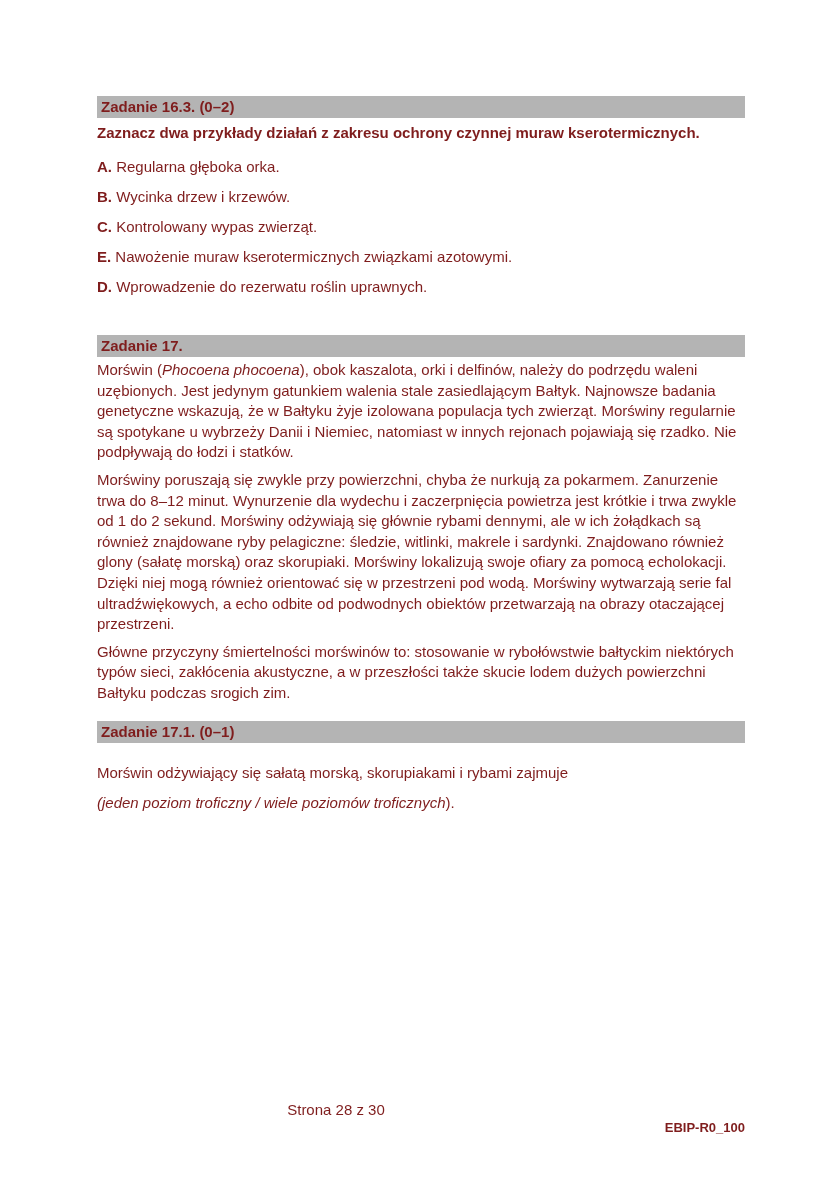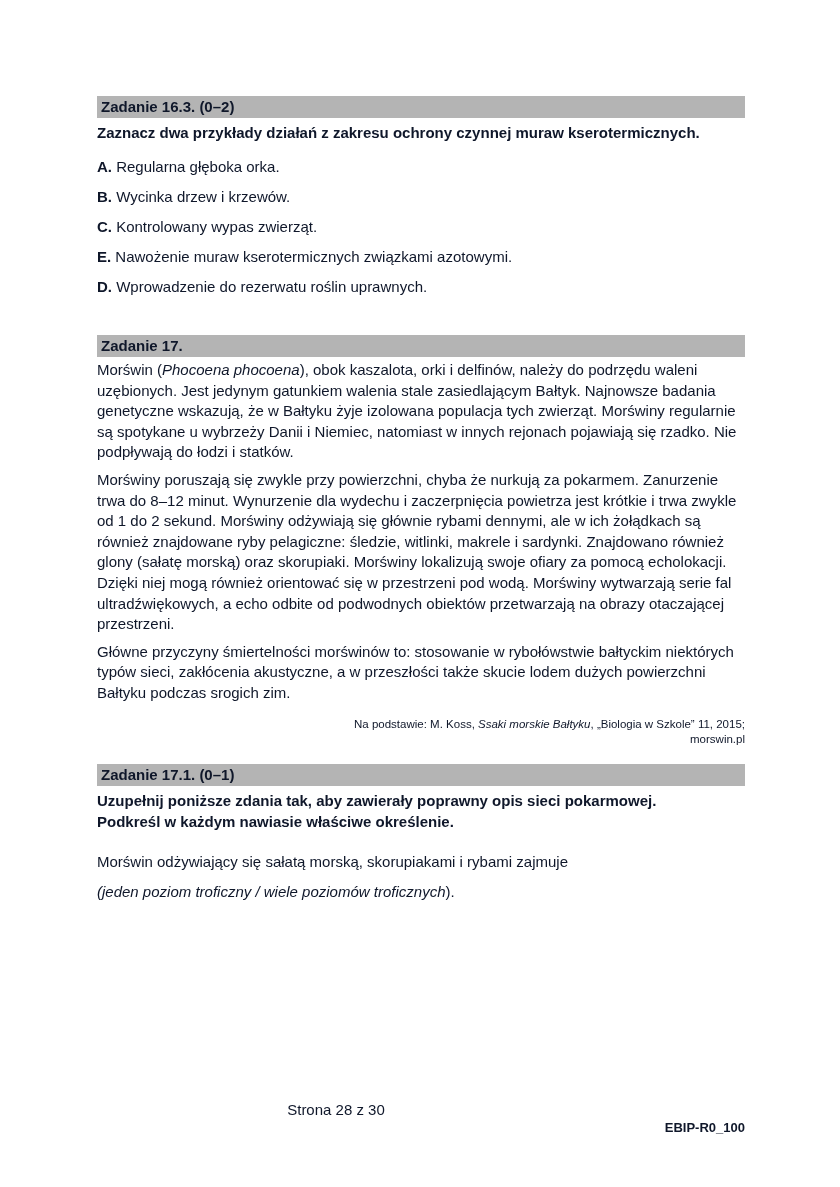--- a/index.html
+++ b/index.html
@@ -2,21 +2,21 @@
 <html><head>
 <meta charset="utf-8">
 <style>
   html, body { margin: 0; padding: 0; background: #ffffff; }
   .page {
     position: relative;
     width: 840px;
     height: 1187px;
     background: #ffffff;
     font-family: "Liberation Sans", "DejaVu Sans", sans-serif;
-    color: #0f172a;
+    color: #7f1d1d;
     overflow: hidden;
   }
   .content {
     position: absolute;
     left: 97px;
     top: 96px;
     width: 648px;
   }
   .task-header {
     background: #b4b4b4;
@@ -96,27 +96,22 @@
     </div>
 
     <div class="task-header gap-before-task17">Zadanie 17.</div>
 
     <p class="para first"><span>Morświn (</span><i>Phocoena phocoena</i><span>), obok kaszalota, orki i delfinów, należy do podrzędu waleni uzębionych. Jest jedynym gatunkiem walenia stale zasiedlającym Bałtyk. Najnowsze badania genetyczne wskazują, że w Bałtyku żyje izolowana populacja tych zwierząt. Morświny regularnie są spotykane u wybrzeży Danii i Niemiec, natomiast w innych rejonach pojawiają się rzadko. Nie podpływają do łodzi i statków.</span></p>
 
     <p class="para">Morświny poruszają się zwykle przy powierzchni, chyba że nurkują za pokarmem. Zanurzenie trwa do 8–12 minut. Wynurzenie dla wydechu i zaczerpnięcia powietrza jest krótkie i trwa zwykle od 1 do 2 sekund. Morświny odżywiają się głównie rybami dennymi, ale w ich żołądkach są również znajdowane ryby pelagiczne: śledzie, witlinki, makrele i sardynki. Znajdowano również glony (sałatę morską) oraz skorupiaki. Morświny lokalizują swoje ofiary za pomocą echolokacji. Dzięki niej mogą również orientować się w przestrzeni pod wodą. Morświny wytwarzają serie fal ultradźwiękowych, a echo odbite od podwodnych obiektów przetwarzają na obrazy otaczającej przestrzeni.</p>
 
     <p class="para">Główne przyczyny śmiertelności morświnów to: stosowanie w rybołówstwie bałtyckim niektórych typów sieci, zakłócenia akustyczne, a w przeszłości także skucie lodem dużych powierzchni Bałtyku podczas srogich zim.</p>
 
-    <div class="source">
-      <div><span>Na podstawie: M. Koss, </span><i>Ssaki morskie Bałtyku</i><span>, „Biologia w Szkole” 11, 2015;</span></div>
-      <div>morswin.pl</div>
-    </div>
 
     <div class="task-header gap-before-task171">Zadanie 17.1. (0–1)</div>
-    <p class="bold-instruction"><span>Uzupełnij poniższe zdania tak, aby zawierały poprawny opis sieci pokarmowej.</span><br><span>Podkreśl w każdym nawiasie właściwe określenie.</span></p>
 
     <div class="fill-block">
       <p class="fill-line">Morświn odżywiający się sałatą morską, skorupiakami i rybami zajmuje</p>
       <p class="fill-line"><i>(</i><i>jeden poziom troficzny / wiele poziomów troficznych</i><span>).</span></p>
     </div>
 
   </div>
 
   <div class="footer-page">Strona 28 z 30</div>
   <div class="footer-code">EBIP-R0_100</div>

